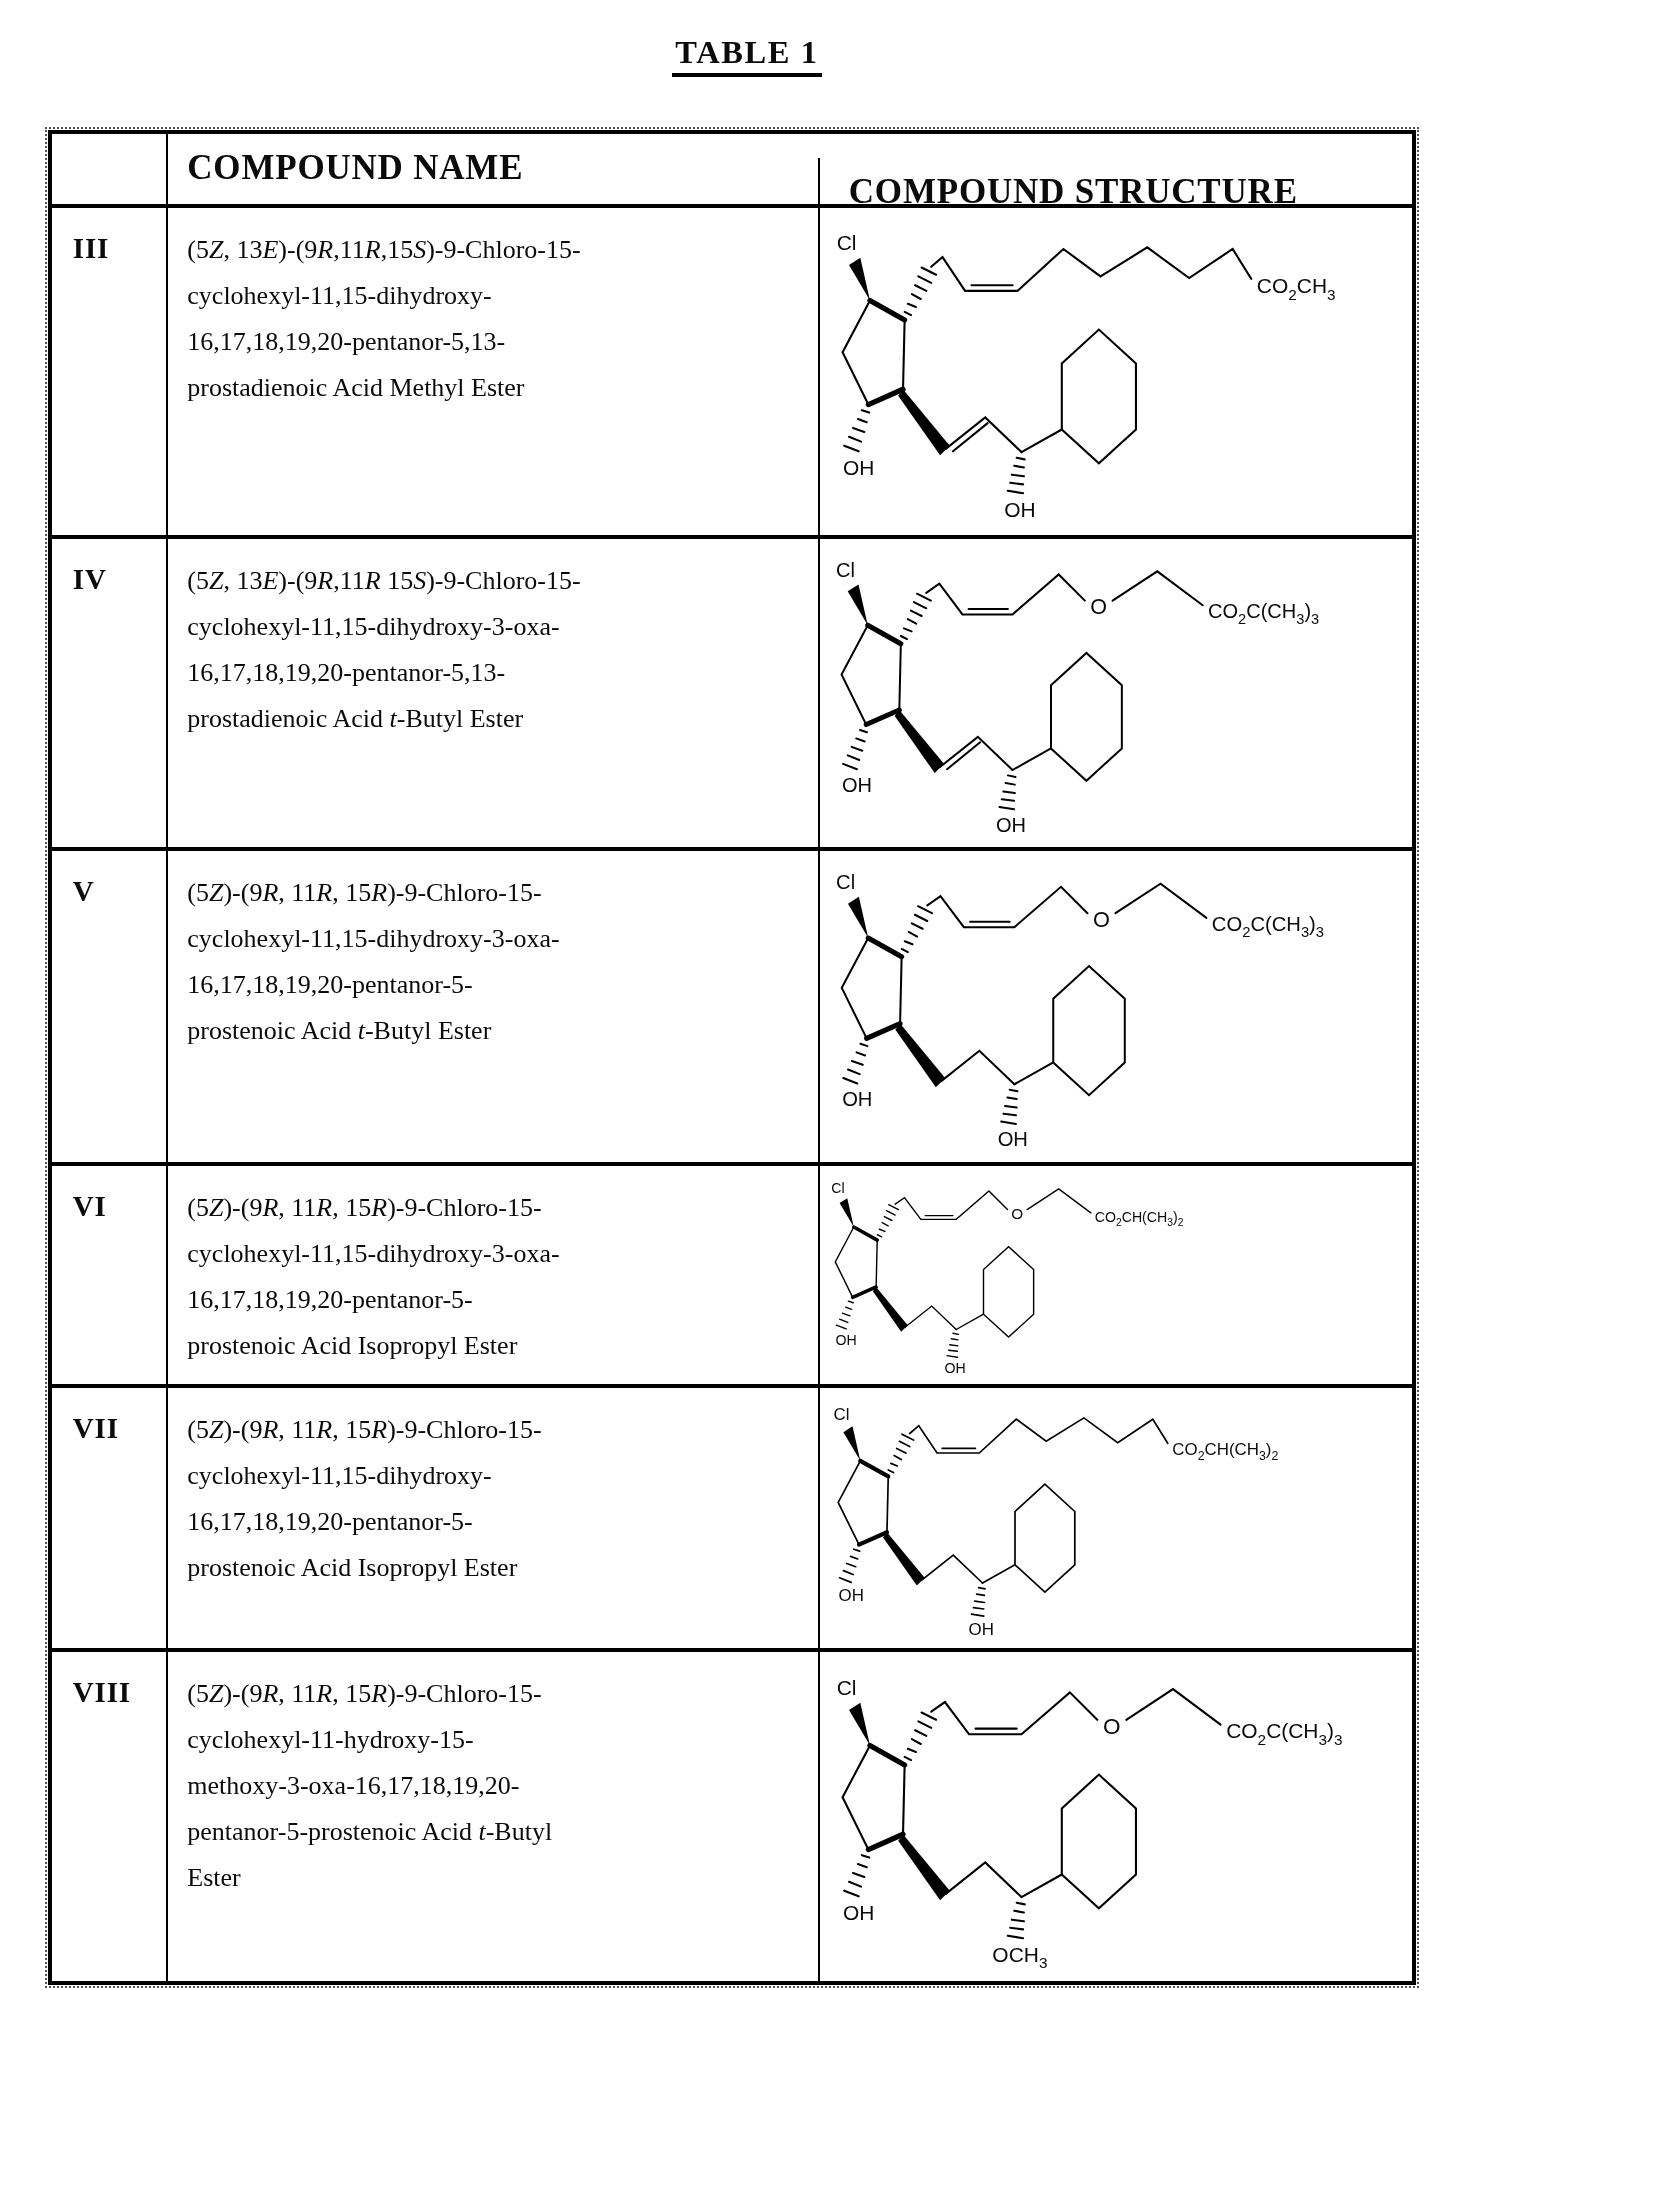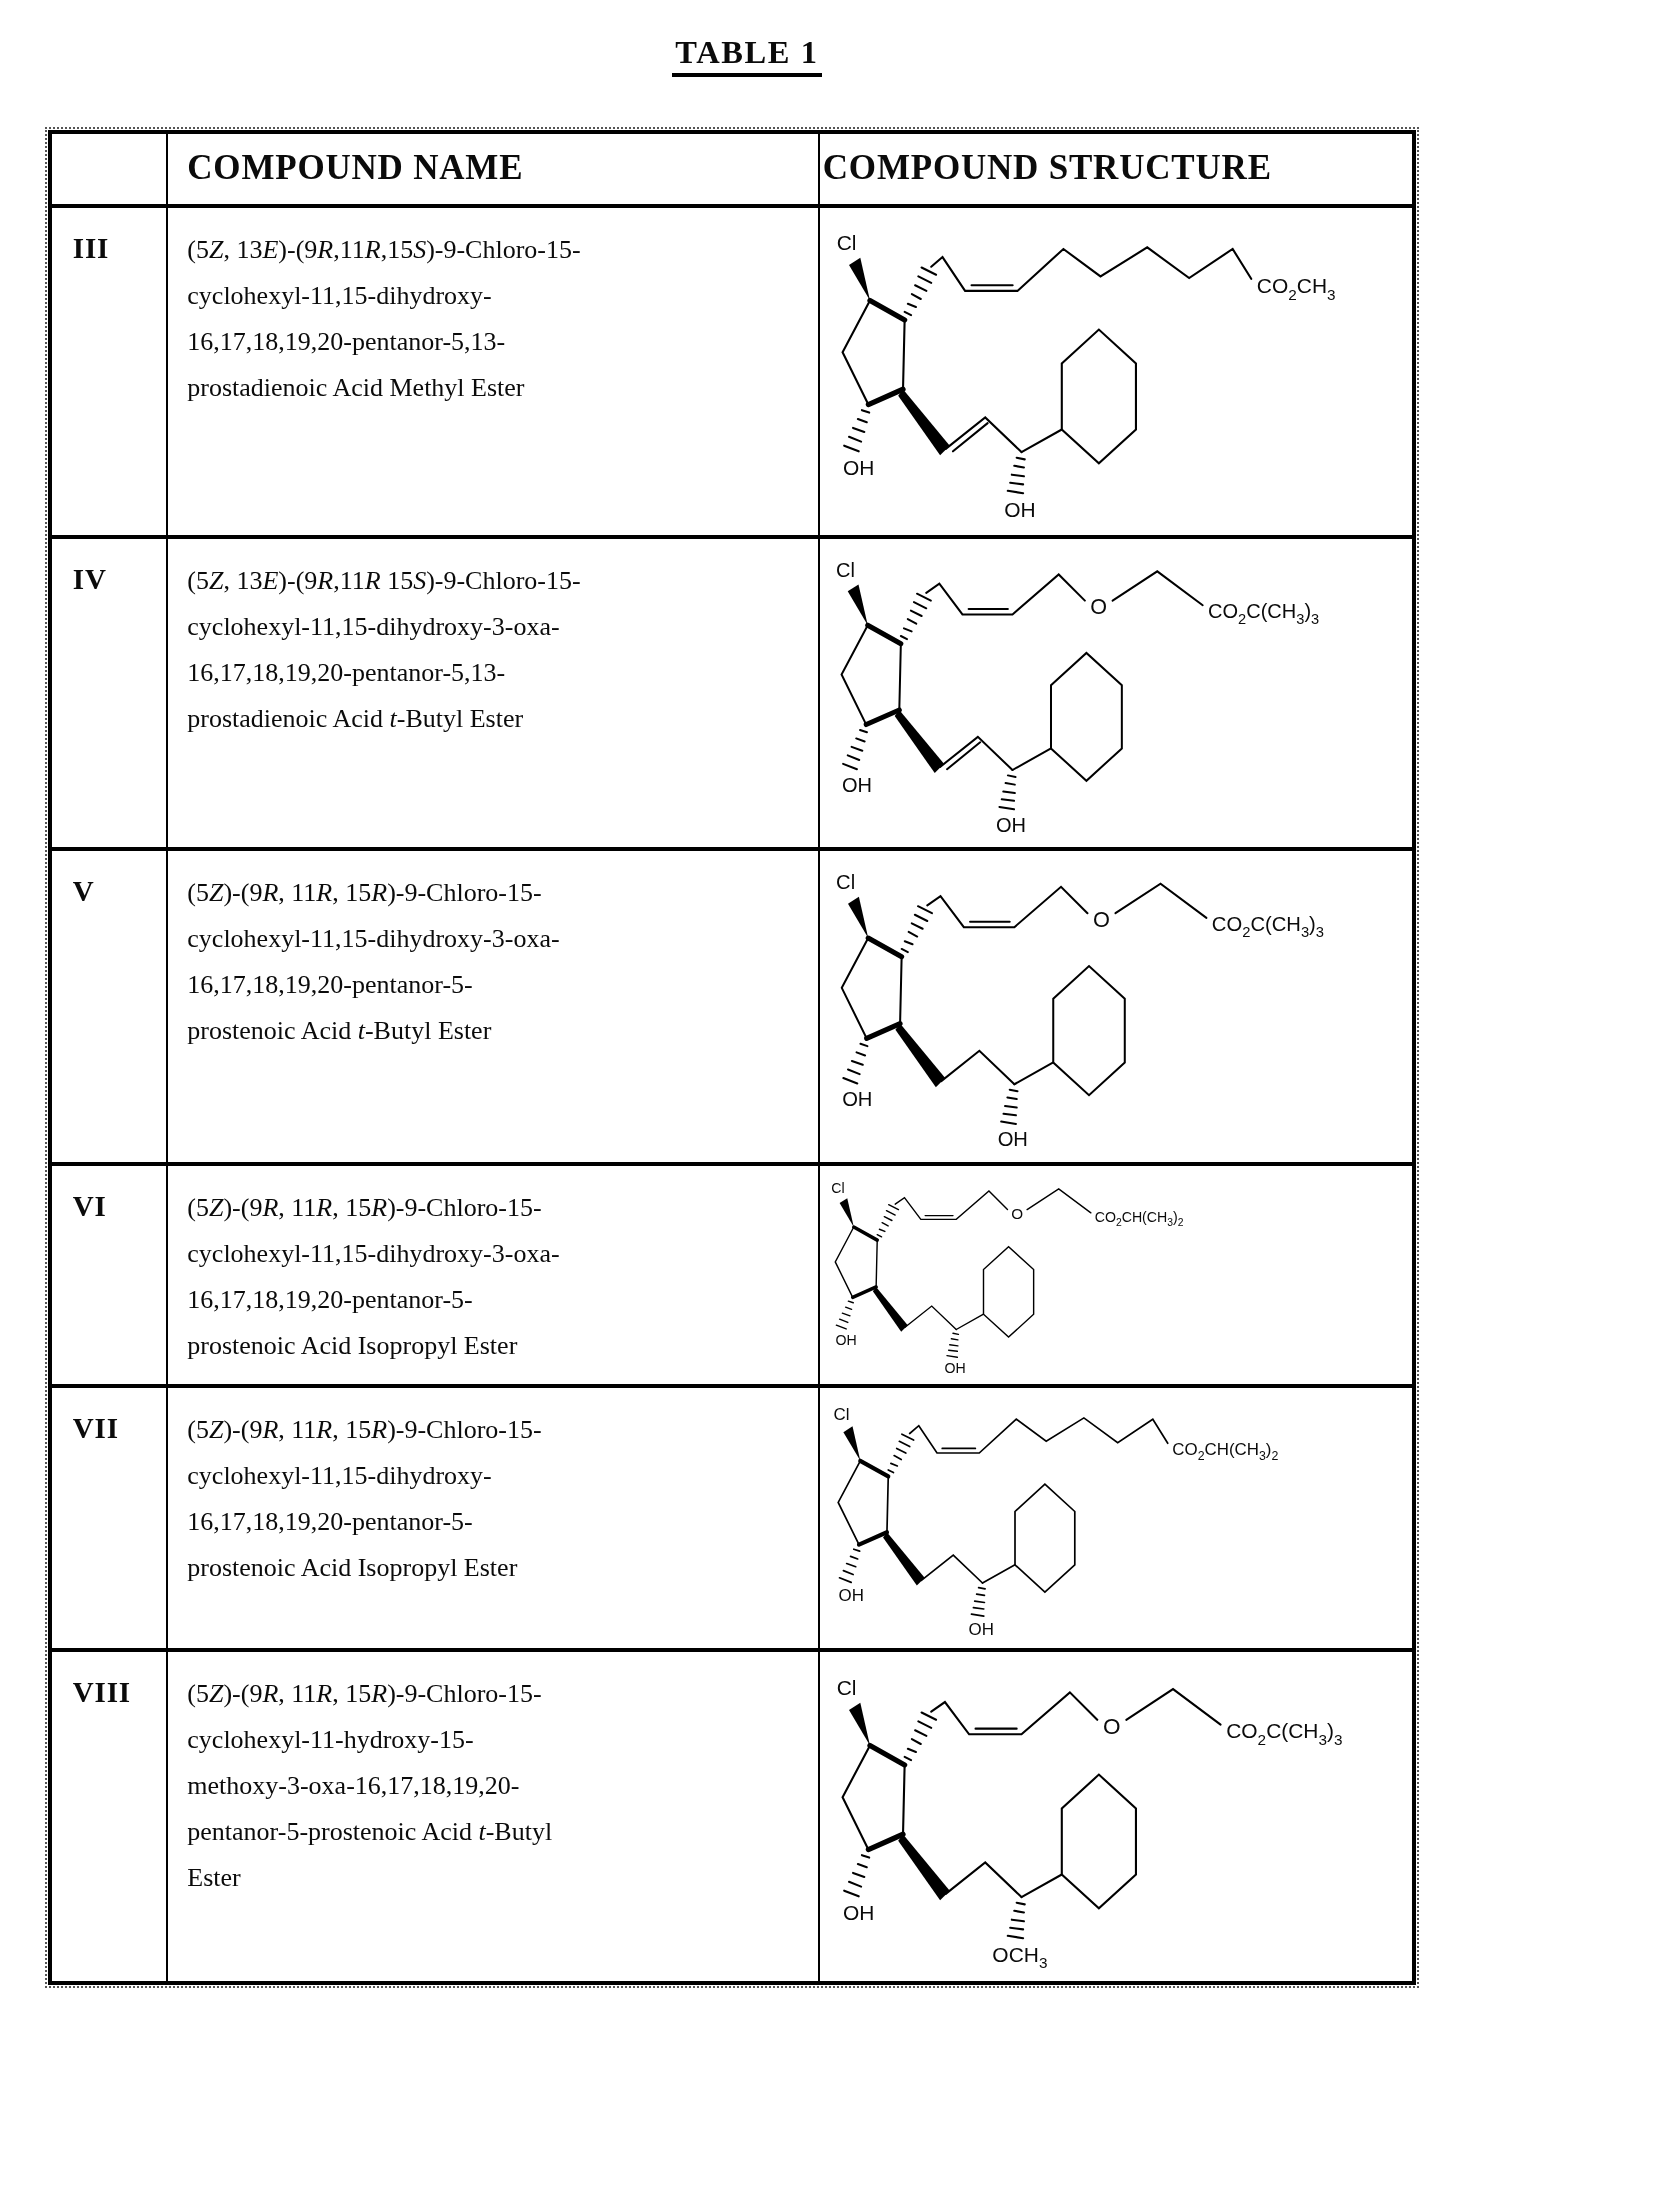--- a/index.html
+++ b/index.html
@@ -14,21 +14,21 @@
            border:2.4px dotted #555; padding:0.8px; background:#fff; }
   .tbl { border:4.1px solid #000; }
 
   .row { display:grid; grid-template-columns:114px 652px 1fr; border-top:4.1px solid #000; }
   .row:first-child { border-top:none; }
   .cell { overflow:hidden; }
   .cell.c2, .cell.c3 { border-left:2.4px solid #000; }
 
   .hdr { font-size:35px; font-weight:bold; letter-spacing:0.8px; line-height:68px; white-space:nowrap; }
   .hdr.c2 { padding-left:19.5px; }
-  .hdr.c3 { padding-left:3px; }
+  .hdr.c3 { padding-left:29px;margin-top:24px; }
 
   .num { font-size:29px; font-weight:bold; padding:24.4px 0 0 21px; letter-spacing:0.8px; }
   .name { font-size:26px; line-height:46px; padding:19.5px 8.1px 0 19.5px; }
 
   .struct { position:relative; }
   .struct svg { display:block; width:100%; height:100%; }
 
   .bond { stroke:#000; stroke-width:2.6; fill:none; stroke-linecap:round; }
   .bold-bond { stroke:#000; stroke-width:6.5; fill:none; stroke-linecap:round; }
   .hashes { stroke:#000; stroke-width:2.6; stroke-linecap:round; }

